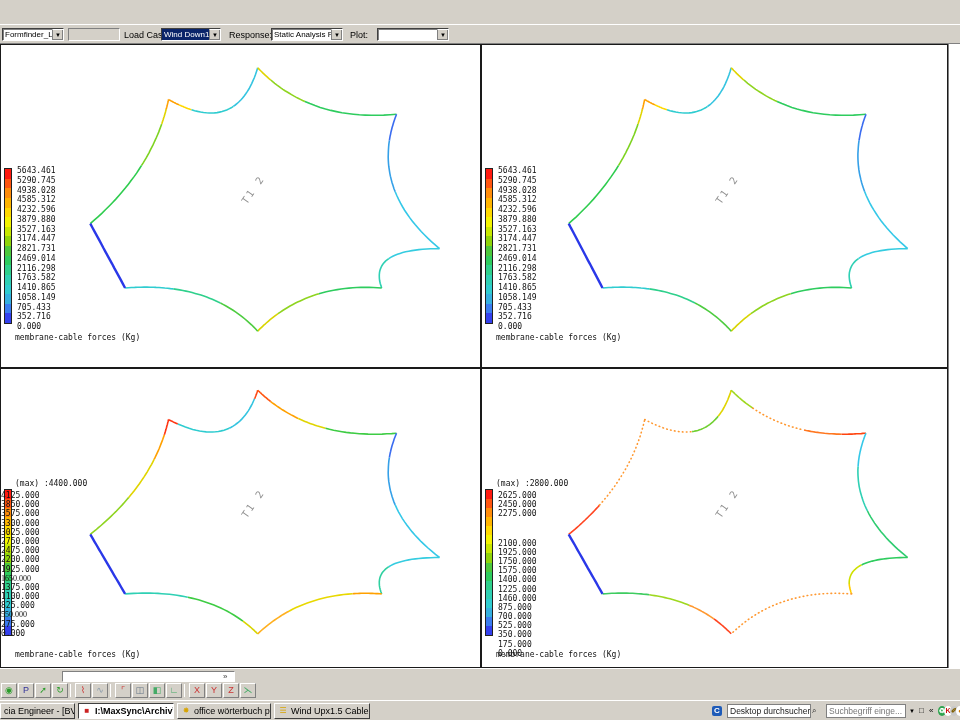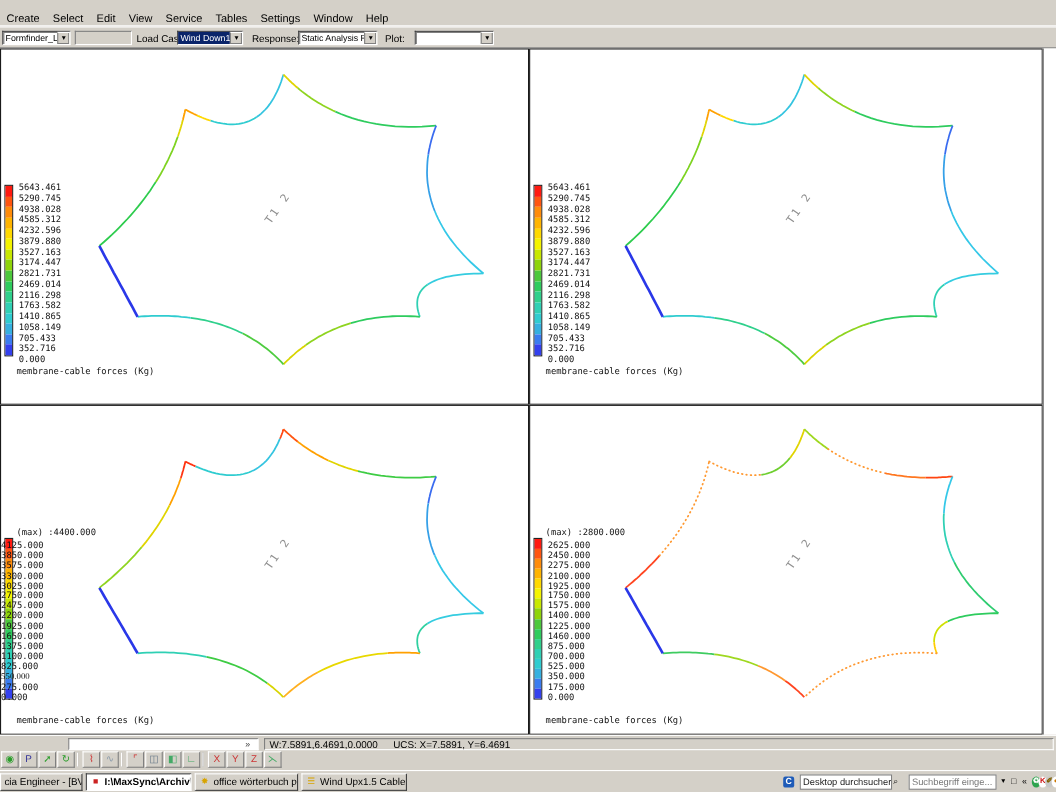--- a/index.html
+++ b/index.html
@@ -88,31 +88,20 @@
   .tray-btn { position:absolute; top:4px; font-size:8px; line-height:12px; color:#000; }
   .tray-ico { position:absolute; top:5px; width:10px; height:10px; border-radius:2px;
     font-size:8px; line-height:10px; text-align:center; font-weight:bold; }
 </style>
 </head>
 <body>
 
 <div id="app">
 
 
-  <div id="menubar">
-      <span class="menu-item">Create</span>
-      <span class="menu-item">Select</span>
-      <span class="menu-item">Edit</span>
-      <span class="menu-item">View</span>
-      <span class="menu-item">Service</span>
-      <span class="menu-item">Tables</span>
-      <span class="menu-item">Settings</span>
-      <span class="menu-item">Window</span>
-      <span class="menu-item">Help</span>
-    </div>
 
   <div id="toolbar">
     <div class="combo" style="left:2px;width:62px;">
       <span class="combo-text">Formfinder_Lines_</span>
       <span class="combo-btn">▼</span>
     </div>
     <div class="sunken-box" style="left:68px;width:52px;"></div>
     <span class="tb-label" style="left:124px;">Load Case:</span>
     <div class="combo" style="left:161px;width:60px;">
       <span class="combo-text selected">Wind Down1.5</span>
@@ -313,21 +302,21 @@
         <div class="legend-values" style="left: 0; top: 122px;">
           <div class="legend-value" style="height: 9.2px;">4125.000</div>
           <div class="legend-value" style="height: 9.2px;">3850.000</div>
           <div class="legend-value" style="height: 9.2px;">3575.000</div>
           <div class="legend-value" style="height: 9.2px;">3300.000</div>
           <div class="legend-value" style="height: 9.2px;">3025.000</div>
           <div class="legend-value" style="height: 9.2px;">2750.000</div>
           <div class="legend-value" style="height: 9.2px;">2475.000</div>
           <div class="legend-value" style="height: 9.2px;">2200.000</div>
           <div class="legend-value" style="height: 9.2px;">1925.000</div>
-          <div class="legend-value" style="height: 9.2px;">1650.000</div>
+          <div class="legend-value" style="height: 9.2px; font-family: Liberation Serif, serif;">1650.000</div>
           <div class="legend-value" style="height: 9.2px;">1375.000</div>
           <div class="legend-value" style="height: 9.2px;">1100.000</div>
           <div class="legend-value" style="height: 9.2px;">825.000</div>
           <div class="legend-value" style="height: 9.2px; font-family: Liberation Serif, serif;">550.000</div>
           <div class="legend-value" style="height: 9.2px;">275.000</div>
           <div class="legend-value" style="height: 9.2px;">0.000</div>
         </div>
         <div class="unit-label" style="left: 14px; top: 281px;">membrane-cable forces (Kg)</div>
       </div>
       <div class="quadrant" style="left: 481px; top: 324px; width: 467px; height: 300px;">
@@ -371,21 +360,21 @@
           <div class="legend-band" style="background: rgb(47, 208, 180);"></div>
           <div class="legend-band" style="background: rgb(47, 204, 208);"></div>
           <div class="legend-band" style="background: rgb(53, 176, 224);"></div>
           <div class="legend-band" style="background: rgb(58, 124, 240);"></div>
           <div class="legend-band" style="background: rgb(51, 64, 238);"></div>
         </div>
         <div class="legend-values" style="left: 16px; top: 122px;">
           <div class="legend-value" style="height: 9.2px;">2625.000</div>
           <div class="legend-value" style="height: 9.2px;">2450.000</div>
           <div class="legend-value" style="height: 9.2px;">2275.000</div>
-          <div class="legend-value" style="height: 9.2px;">2100.000</div>
+          <div class="legend-value" style="height: 9.2px; margin-top: 20px;">2100.000</div>
           <div class="legend-value" style="height: 9.2px;">1925.000</div>
           <div class="legend-value" style="height: 9.2px;">1750.000</div>
           <div class="legend-value" style="height: 9.2px;">1575.000</div>
           <div class="legend-value" style="height: 9.2px;">1400.000</div>
           <div class="legend-value" style="height: 9.2px;">1225.000</div>
           <div class="legend-value" style="height: 9.2px;">1460.000</div>
           <div class="legend-value" style="height: 9.2px;">875.000</div>
           <div class="legend-value" style="height: 9.2px;">700.000</div>
           <div class="legend-value" style="height: 9.2px;">525.000</div>
           <div class="legend-value" style="height: 9.2px;">350.000</div>
@@ -393,23 +382,20 @@
           <div class="legend-value" style="height: 9.2px;">0.000</div>
         </div>
         <div class="unit-label" style="left: 14px; top: 281px;">membrane-cable forces (Kg)</div>
       </div>
     </div>
   <div id="right-strip"></div>
 
   <div id="statusbar">
     <div id="status-input"></div>
     <span id="status-input-arrows">»</span>
-    <div id="status-coords">
-      <span>W:7.5891,6.4691,0.0000</span><span class="coord-gap"></span><span>UCS: X=7.5891, Y=6.4691</span>
-    </div>
   </div>
 
   <div id="icon-toolbar">
       <div class="icon-btn" style="left: 1px;"><span style="color: rgb(42, 157, 42);">◉</span></div>
       <div class="icon-btn" style="left: 18px;"><span style="color: rgb(51, 51, 153);">P</span></div>
       <div class="icon-btn" style="left: 35px;"><span style="color: rgb(42, 157, 42);">➚</span></div>
       <div class="icon-btn" style="left: 52px;"><span style="color: rgb(42, 157, 42);">↻</span></div>
       <div class="tb-sep" style="left: 70px;"></div>
       <div class="icon-btn" style="left: 75px;"><span style="color: rgb(204, 51, 51);">⌇</span></div>
       <div class="icon-btn" style="left: 92px;"><span style="color: rgb(136, 153, 170);">∿</span></div>

